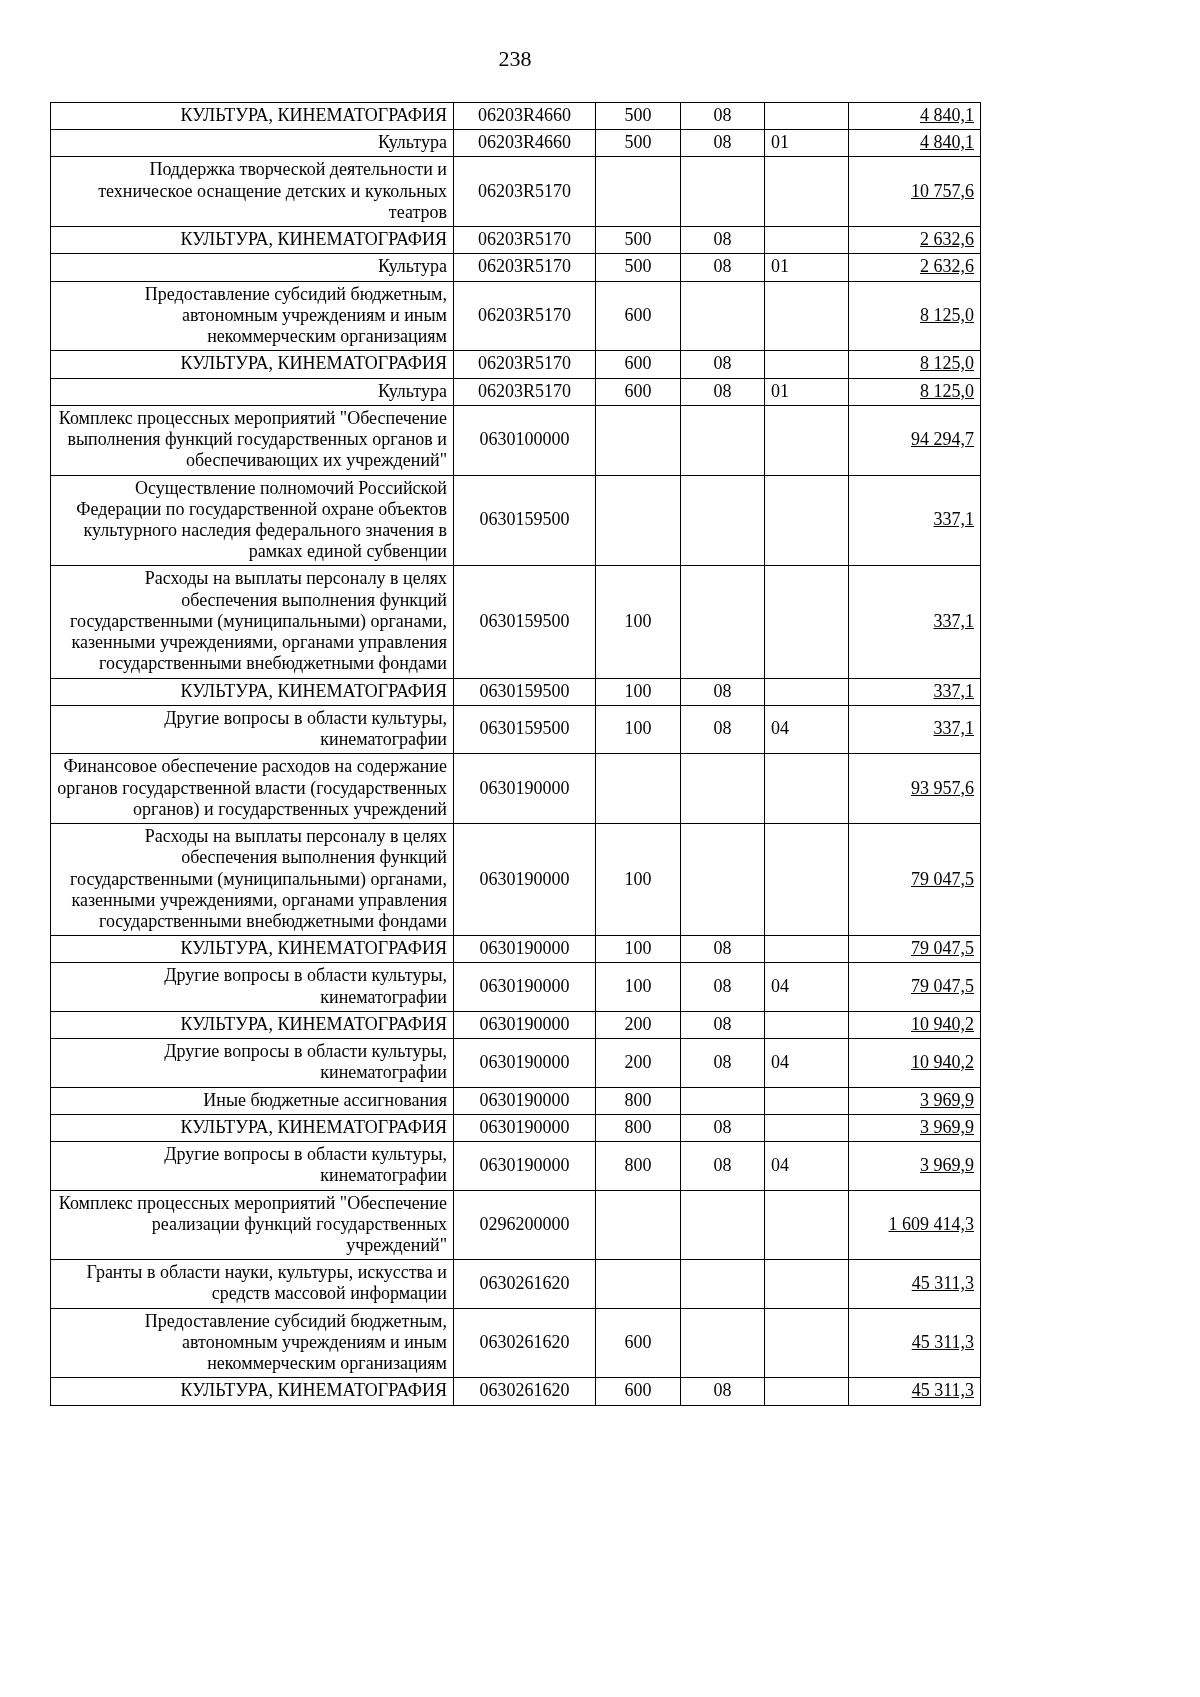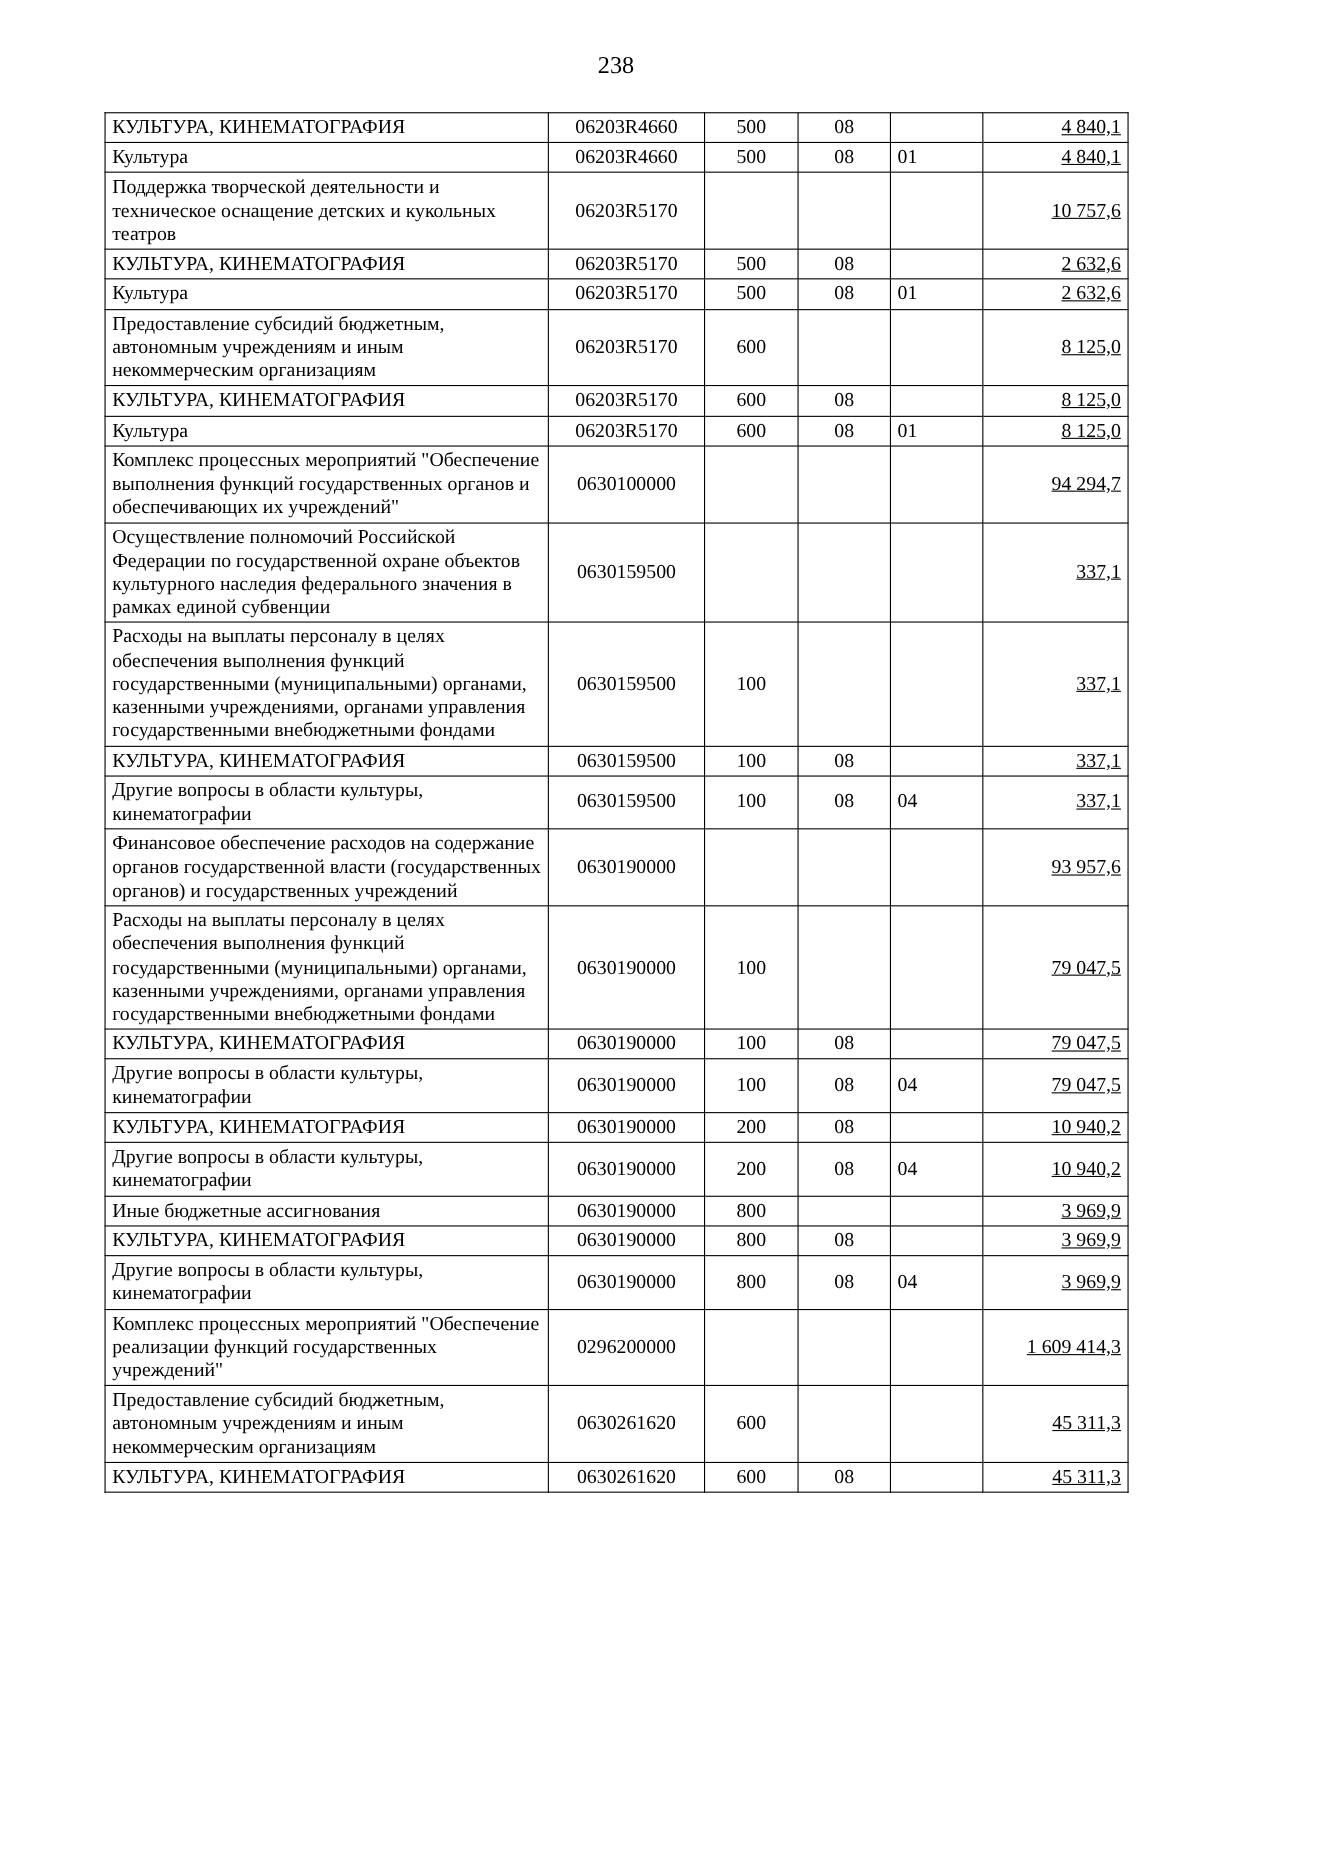--- a/index.html
+++ b/index.html
@@ -7,21 +7,21 @@
     padding: 0;
     background: #ffffff;
   }
   .page {
     width: 1200px;
     height: 1697px;
     background: #ffffff;
     color: #000000;
     font-family: "Liberation Serif", serif;
     box-sizing: border-box;
-    padding: 46px 80px 40px 95px;
+    padding: 46px 80px 40px 50px;
     position: relative;
   }
   .page-number {
     text-align: center;
     font-size: 22px;
     width: 930px;
     margin: 0 0 30px 0;
   }
   table.budget {
     border-collapse: collapse;
@@ -29,21 +29,21 @@
     table-layout: fixed;
   }
   table.budget td {
     border: 1px solid #000000;
     font-size: 18px;
     line-height: 1.18;
     padding: 2px 6px 3px 6px;
     vertical-align: middle;
     overflow: hidden;
   }
-  td.col-name   { text-align: left; }
+  td.col-name   { text-align: right; }
   td.col-code   { text-align: center; }
   td.col-c3     { text-align: center; }
   td.col-c4     { text-align: center; }
   td.col-c5     { }
   td.col-amount { text-align: right; white-space: nowrap; padding-right: 8px; text-decoration: underline; }
   col.w-name   { width: 403px; }
   col.w-code   { width: 142px; }
   col.w-c3     { width: 85px; }
   col.w-c4     { width: 84px; }
   col.w-c5     { width: 84px; }
@@ -243,20 +243,28 @@
         </tr>
         <tr>
           <td class="col-name">Комплекс процессных мероприятий "Обеспечение реализации функций государственных учреждений"</td>
           <td class="col-code">0296200000</td>
           <td class="col-c3"></td>
           <td class="col-c4"></td>
           <td class="col-c5"></td>
           <td class="col-amount">1 609 414,3</td>
         </tr>
         <tr>
+          <td class="col-name">Гранты в области науки, культуры, искусства и средств массовой информации</td>
+          <td class="col-code">0630261620</td>
+          <td class="col-c3"></td>
+          <td class="col-c4"></td>
+          <td class="col-c5"></td>
+          <td class="col-amount">45 311,3</td>
+        </tr>
+        <tr>
           <td class="col-name">Предоставление субсидий бюджетным, автономным учреждениям и иным некоммерческим организациям</td>
           <td class="col-code">0630261620</td>
           <td class="col-c3">600</td>
           <td class="col-c4"></td>
           <td class="col-c5"></td>
           <td class="col-amount">45 311,3</td>
         </tr>
         <tr>
           <td class="col-name">КУЛЬТУРА, КИНЕМАТОГРАФИЯ</td>
           <td class="col-code">0630261620</td>

